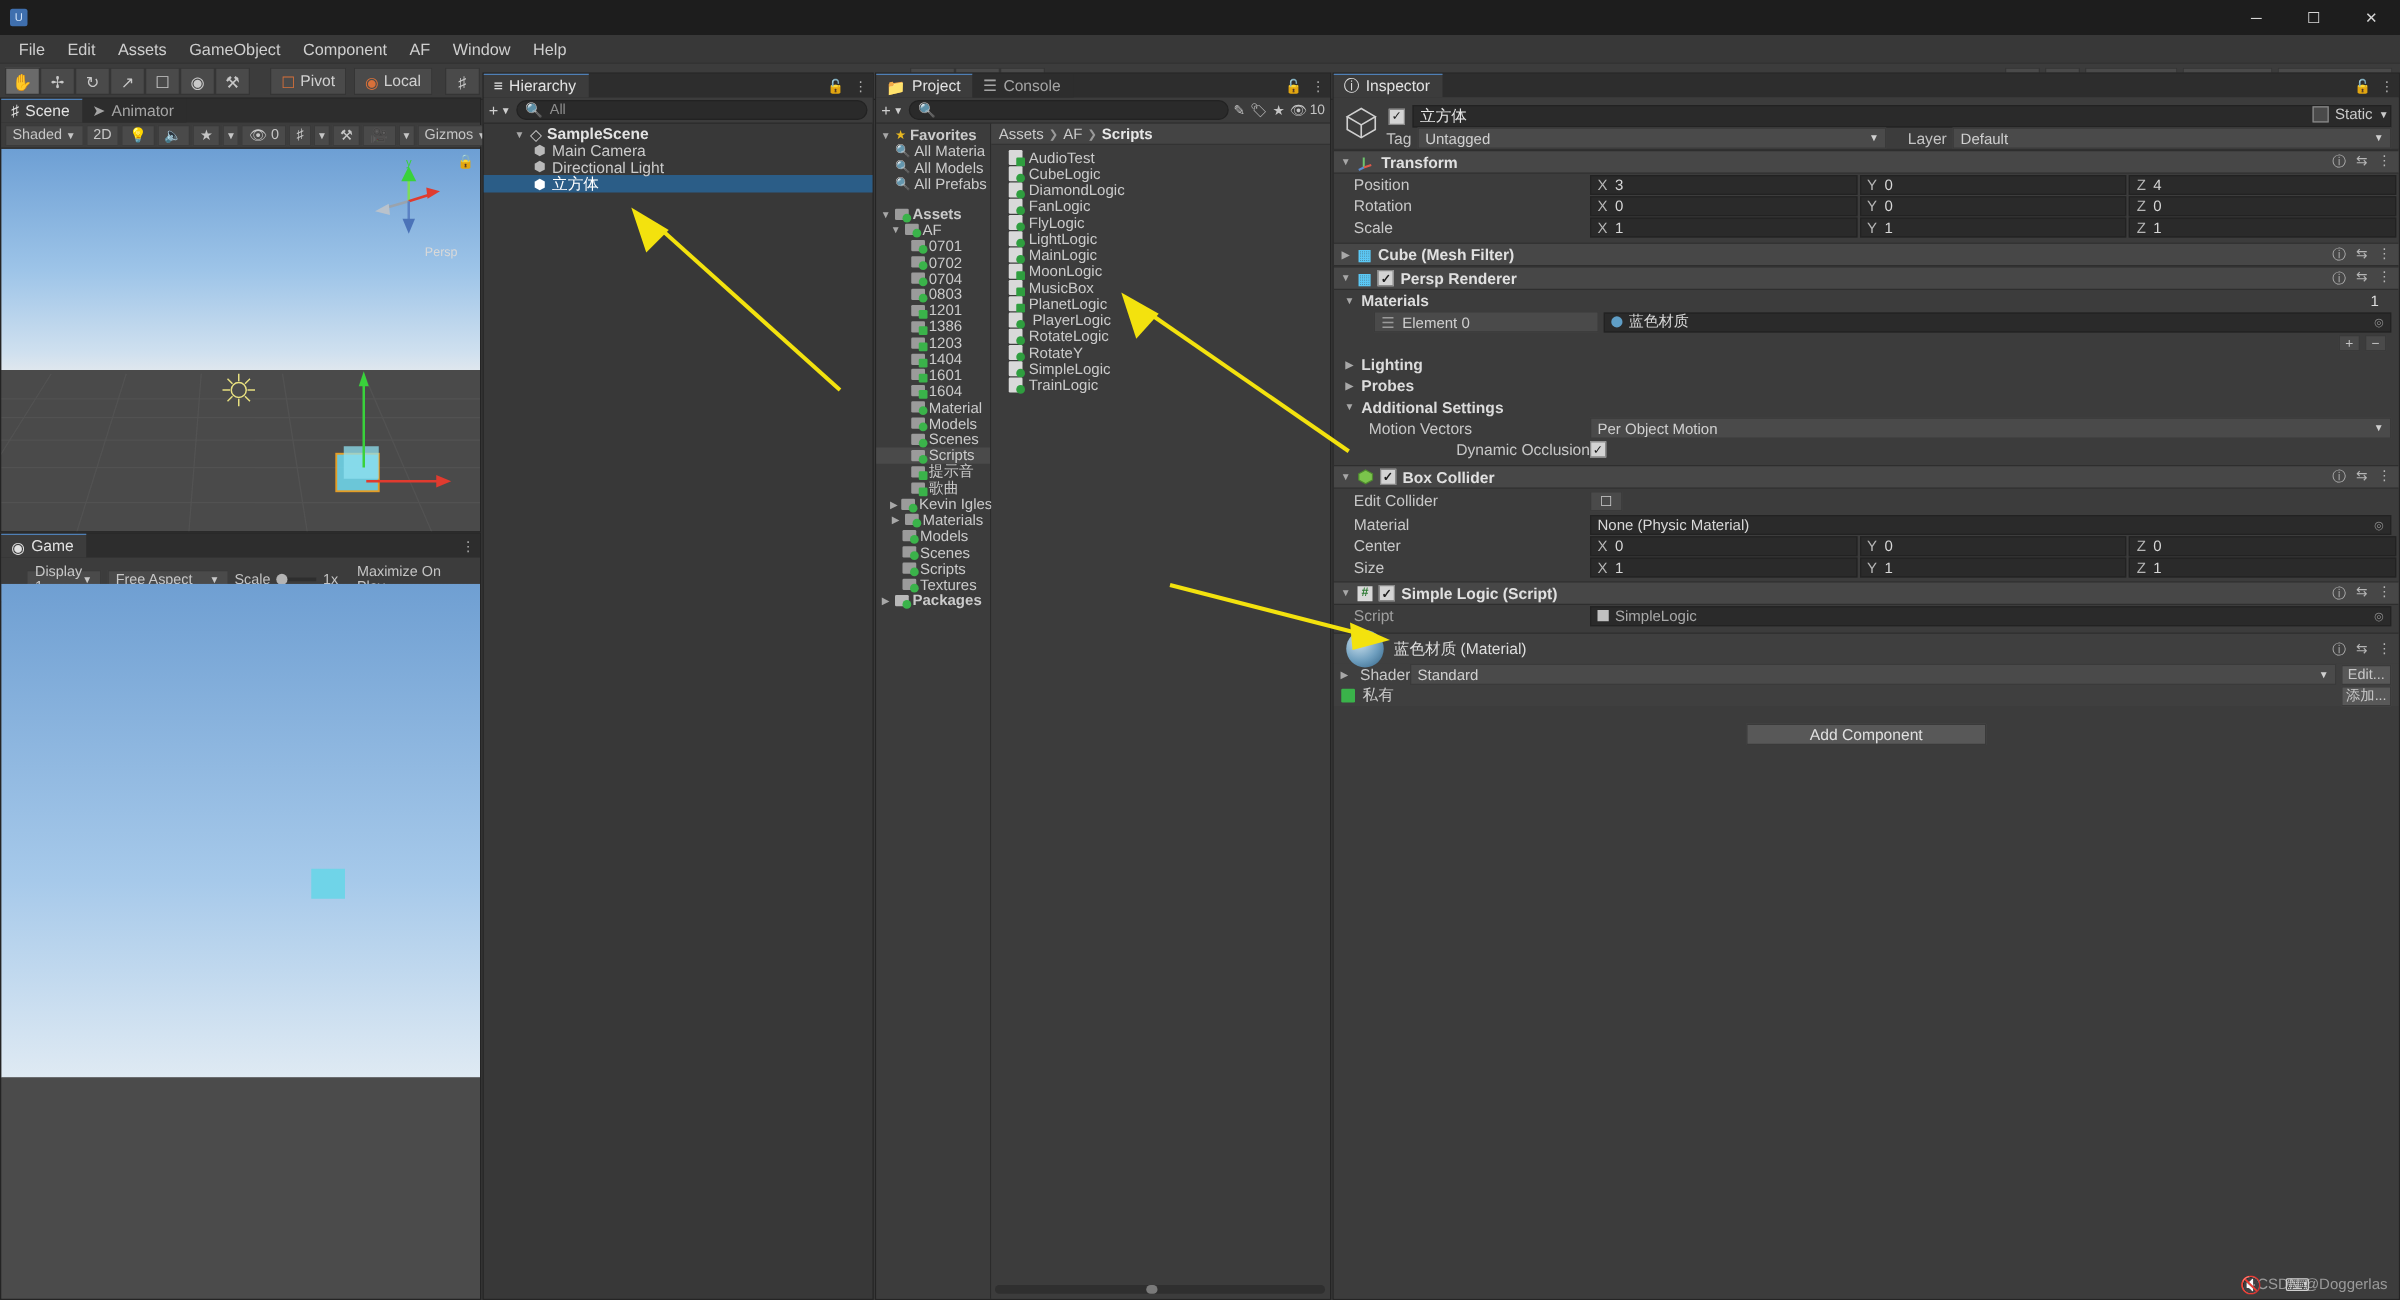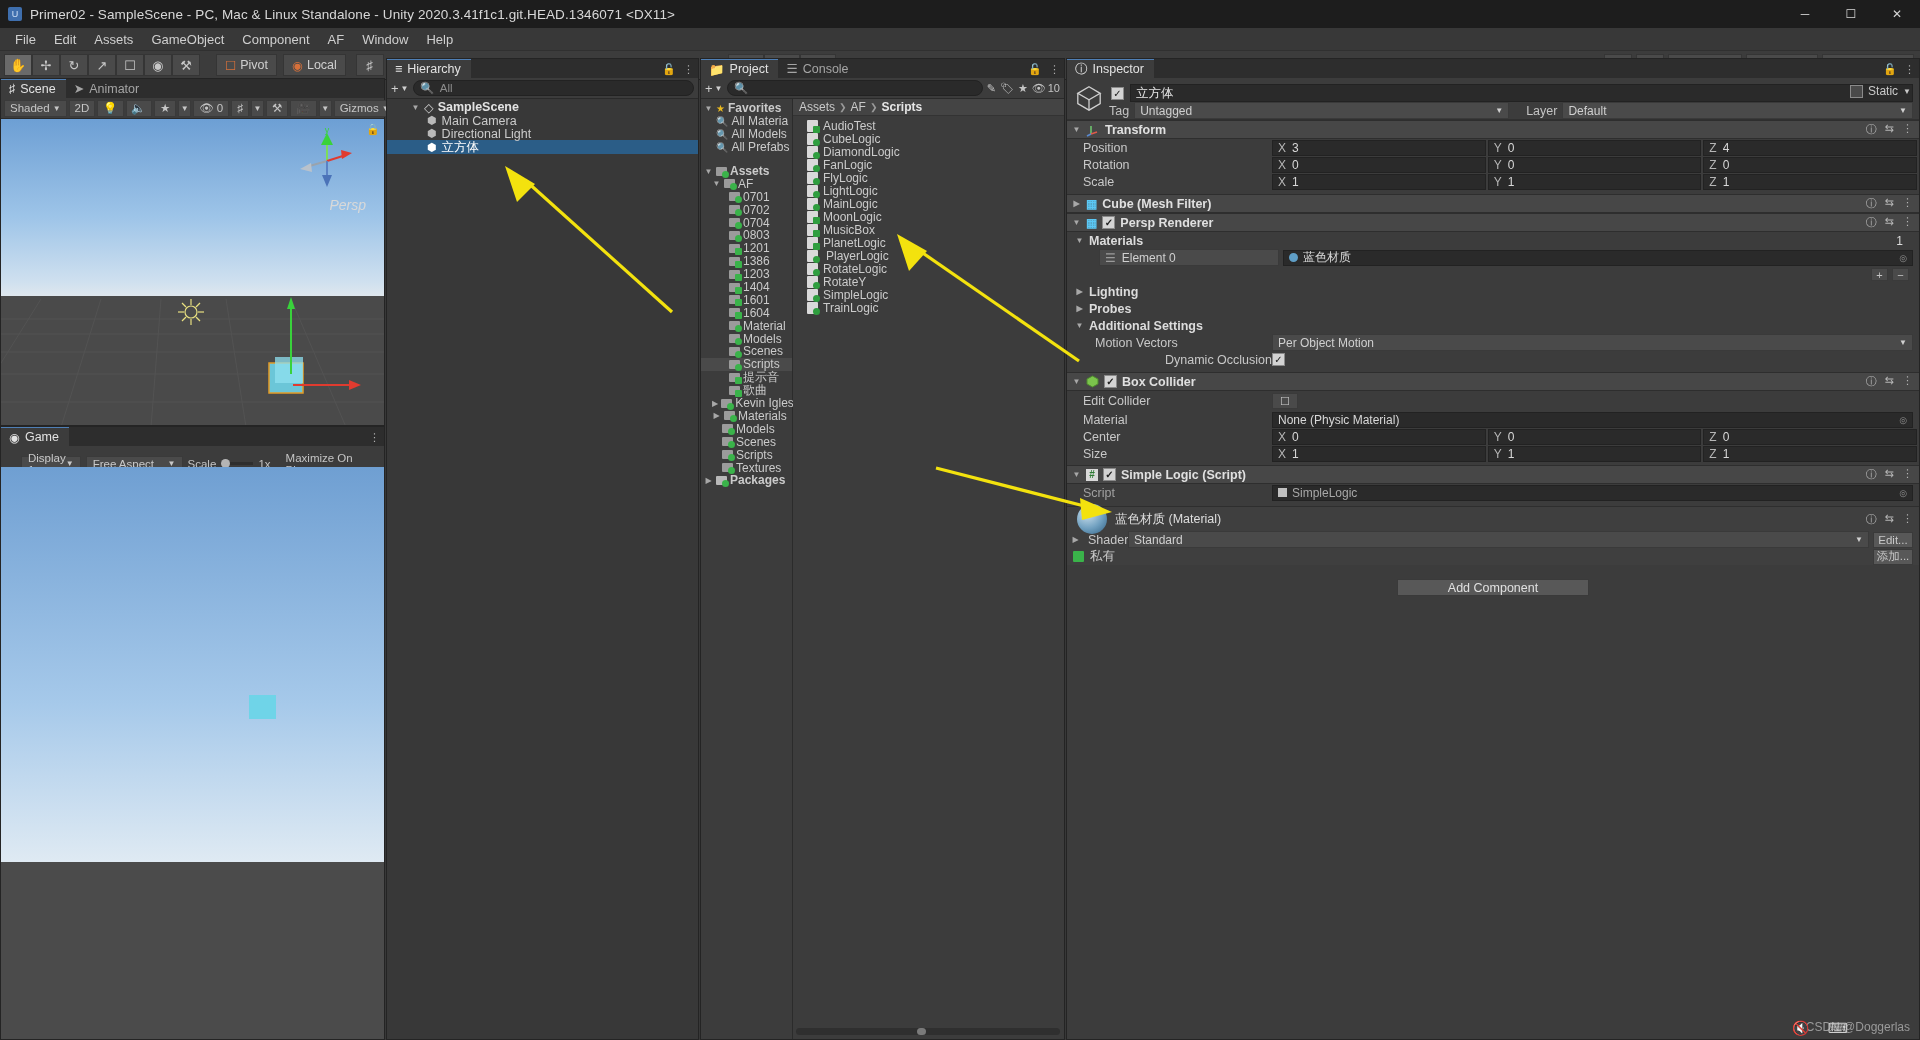--- a/index.html
+++ b/index.html
@@ -53,21 +53,21 @@
   .scenebar{ height:21px; background:#3c3c3c; display:flex; align-items:center;
      padding:0 3px; gap:2px; border-bottom:1px solid #2a2a2a; font-size:11.5px; }
   .sb-item{ height:17px; background:#4a4a4a; border:1px solid #3a3a3a; display:flex;
      align-items:center; padding:0 5px; color:#c6c6c6; gap:3px; }
   .sb-drop{ width:13px; justify-content:center; }
   .sceneview{ position:absolute; left:0; right:0; top:40px; bottom:0; overflow:hidden; }
   .sky{ position:absolute; left:0;right:0;top:0;height:58%;
      background:linear-gradient(#6d9fd4,#9dc4e8 55%,#cfe0ef 92%, #dfe7ee); }
   .ground{ position:absolute;left:0;right:0;top:58%;bottom:0; background:#4a4a4a; }
   .gizmo{ position:absolute; right:22px; top:6px; width:70px; height:70px; }
-  .persp{ position:absolute; right:18px; top:78px; font-size:14px; color:#d9d9d9;font-style:italic; }
+  .persp{ position:absolute; right:18px; top:78px; font-size:10px; color:#d9d9d9; }
   .lockico{ position:absolute; right:4px; top:4px; color:#b9b9b9; font-size:11px;}
 
   
   #game-panel{ left:0; top:426px; width:385px; height:614px; }
   .gamebar{ height:36px;background:#3c3c3c;display:flex;align-items:center;gap:5px;
      padding:0 20px; font-size:11.5px; border-bottom:1px solid #2a2a2a;}
   .gb-drop{ height:16px;background:#4a4a4a;border:1px solid #3a3a3a;display:flex;
      align-items:center;padding:0 6px; color:#c8c8c8; justify-content:space-between;}
   .gameview{ position:absolute; left:0;right:0;top:40px;bottom:0; overflow:hidden;}
   .g-sky{ position:absolute;left:0;right:0;top:0;height:69%;
@@ -148,21 +148,20 @@
   .wm{ position:absolute; right:10px; bottom:6px; font-size:12px; color:#9a9a9a; }
   .taskico{ position:absolute; bottom:4px; right:72px; display:flex; gap:18px; color:#d0d0d0; font-size:14px;}
 </style>
 </head>
 <body>
 
 <div class="win">
 
   <div class="titlebar">
     <div class="tb-ico">U</div>
-    <div class="tb-title">Primer02 - SampleScene - PC, Mac &amp; Linux Standalone - Unity 2020.3.41f1c1.git.HEAD.1346071 &lt;DX11&gt;</div>
     <div class="tb-btns">
       <div class="tb-btn">─</div>
       <div class="tb-btn">☐</div>
       <div class="tb-btn close">✕</div>
     </div>
   </div>
 
   <div class="menubar">
     <div>File</div>
     <div>Edit</div>

